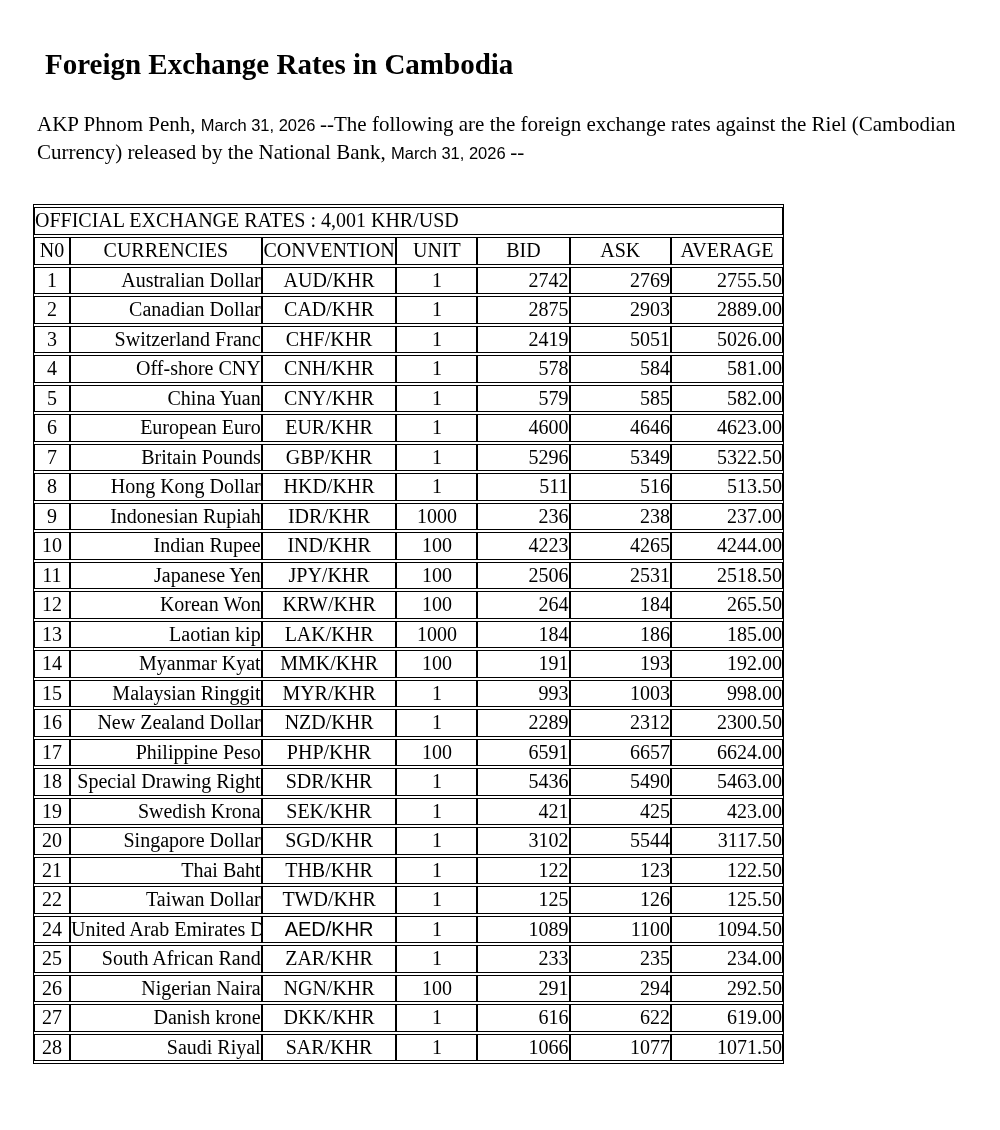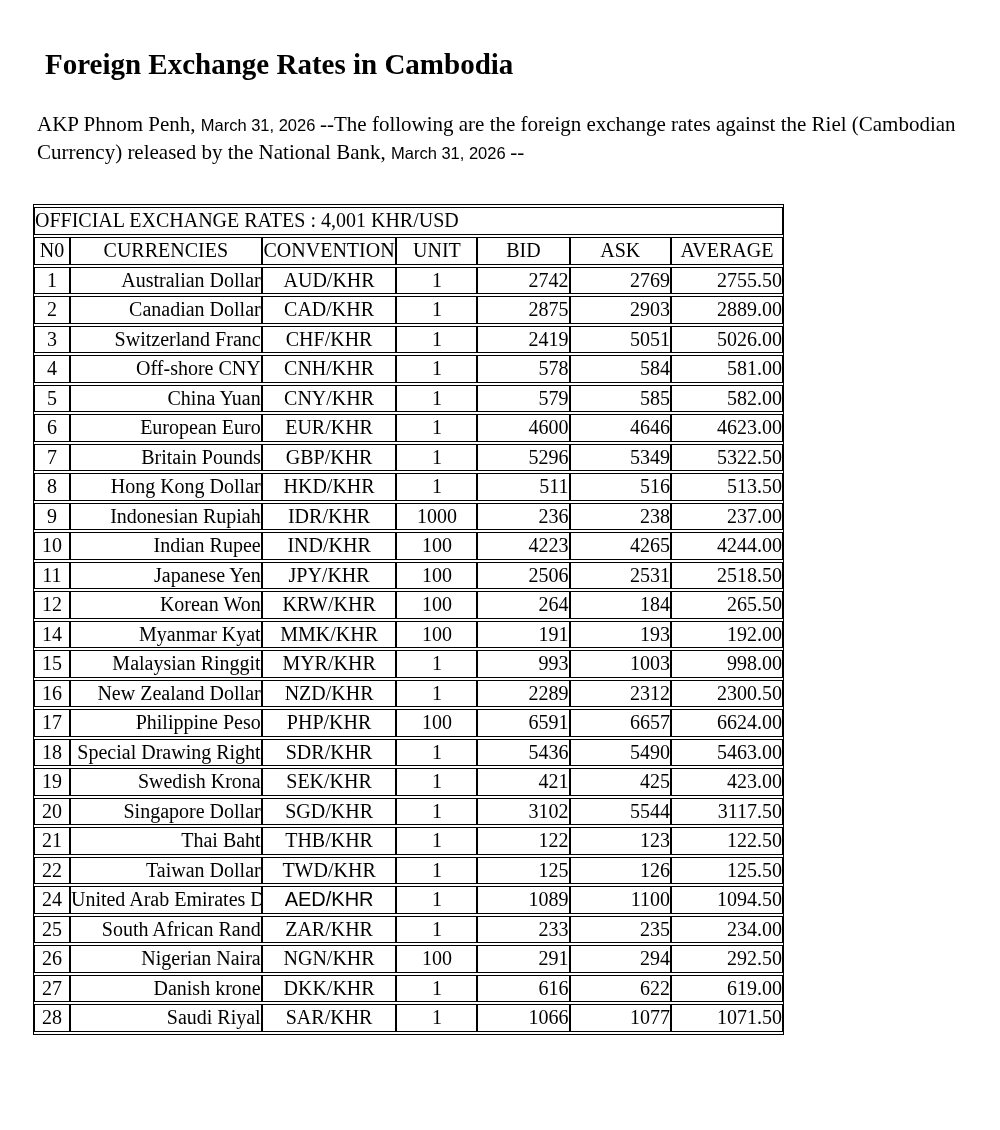--- a/index.html
+++ b/index.html
@@ -215,20 +215,29 @@
         <tr>
           <td class="al-c">12</td>
           <td class="al-l">Korean Won</td>
           <td class="al-c">KRW/KHR</td>
           <td class="al-c">100</td>
           <td class="al-r">264</td>
           <td class="al-r">184</td>
           <td class="al-r">265.50</td>
         </tr>
         <tr>
+          <td class="al-c">13</td>
+          <td class="al-l">Laotian kip</td>
+          <td class="al-c">LAK/KHR</td>
+          <td class="al-c">1000</td>
+          <td class="al-r">184</td>
+          <td class="al-r">186</td>
+          <td class="al-r">185.00</td>
+        </tr>
+        <tr>
           <td class="al-c">14</td>
           <td class="al-l">Myanmar Kyat</td>
           <td class="al-c">MMK/KHR</td>
           <td class="al-c">100</td>
           <td class="al-r">191</td>
           <td class="al-r">193</td>
           <td class="al-r">192.00</td>
         </tr>
         <tr>
           <td class="al-c">15</td>

